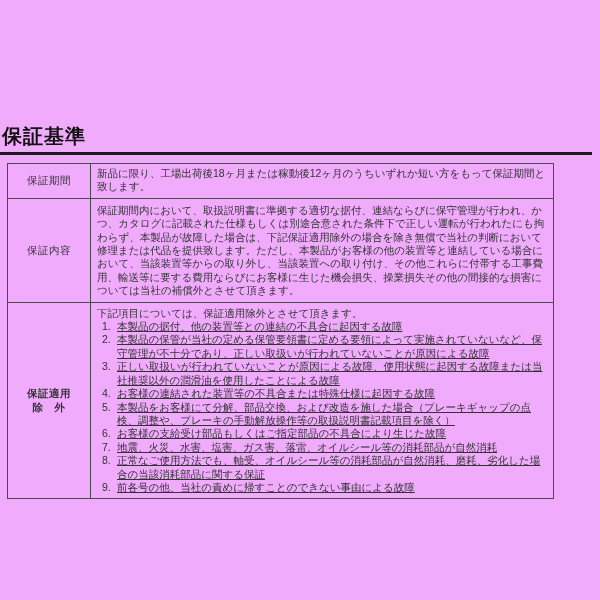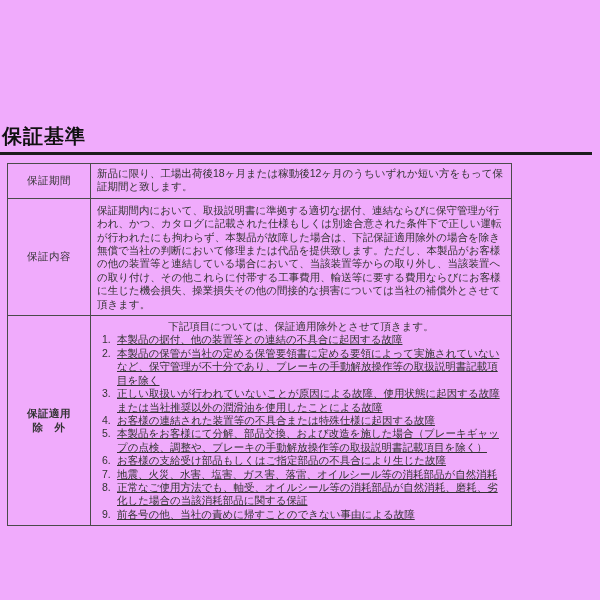--- a/index.html
+++ b/index.html
@@ -32,21 +32,21 @@
     left: 0;
     top: 152px;
     width: 592px;
     height: 3px;
     background: #1c1c1c;
   }
   table.warranty {
     position: absolute;
     left: 7px;
     top: 163px;
-    width: 505px;
+    width: 547px;
     border-collapse: collapse;
     table-layout: fixed;
     font-size: 10.5px;
     line-height: 13.4px;
     color: #333333;
   }
   table.warranty th,
   table.warranty td {
     border: 1px solid #4a4a4a;
     font-weight: normal;
@@ -61,21 +61,21 @@
   table.warranty td {
     padding: 3px 6px 4px 6px;
     text-align: left;
   }
   tr.row-period  { height: 27px; }
   tr.row-content { height: 87px; }
   tr.row-exclusion { height: 189px; }
   tr.row-content td { vertical-align: top; padding-top: 5px; }
   tr.row-exclusion td { vertical-align: top; padding-top: 4px; }
   .label-line { display: block; font-weight: bold; }
-  .exclusion-intro { margin: 0 0 0 0; text-align: center; }
+  .exclusion-intro { margin: 0 0 0 0; }
   .excl-item {
     display: flex;
     align-items: flex-start;
     padding-left: 5px;
   }
   .excl-num {
     flex: 0 0 15px;
     text-align: left;
   }
   .excl-text {
@@ -110,21 +110,21 @@
         </th>
         <td>
           <div class="exclusion-intro">下記項目については、保証適用除外とさせて頂きます。</div>
 
           <div class="excl-item">
             <span class="excl-num">1.</span>
             <span class="excl-text">本製品の据付、他の装置等との連結の不具合に起因する故障</span>
           </div>
           <div class="excl-item">
             <span class="excl-num">2.</span>
-            <span class="excl-text">本製品の保管が当社の定める保管要領書に定める要領によって実施されていないなど、保守管理が不十分であり、ブレーキの手動解放操作等の取扱説明書記載項目を除く</span>
+            <span class="excl-text">本製品の保管が当社の定める保管要領書に定める要領によって実施されていないなど、保守管理が不十分であり、正しい取扱いが行われていないことが原因による故障</span>
           </div>
           <div class="excl-item">
             <span class="excl-num">3.</span>
             <span class="excl-text">正しい取扱いが行われていないことが原因による故障、使用状態に起因する故障または当社推奨以外の潤滑油を使用したことによる故障</span>
           </div>
           <div class="excl-item">
             <span class="excl-num">4.</span>
             <span class="excl-text">お客様の連結された装置等の不具合または特殊仕様に起因する故障</span>
           </div>
           <div class="excl-item">

